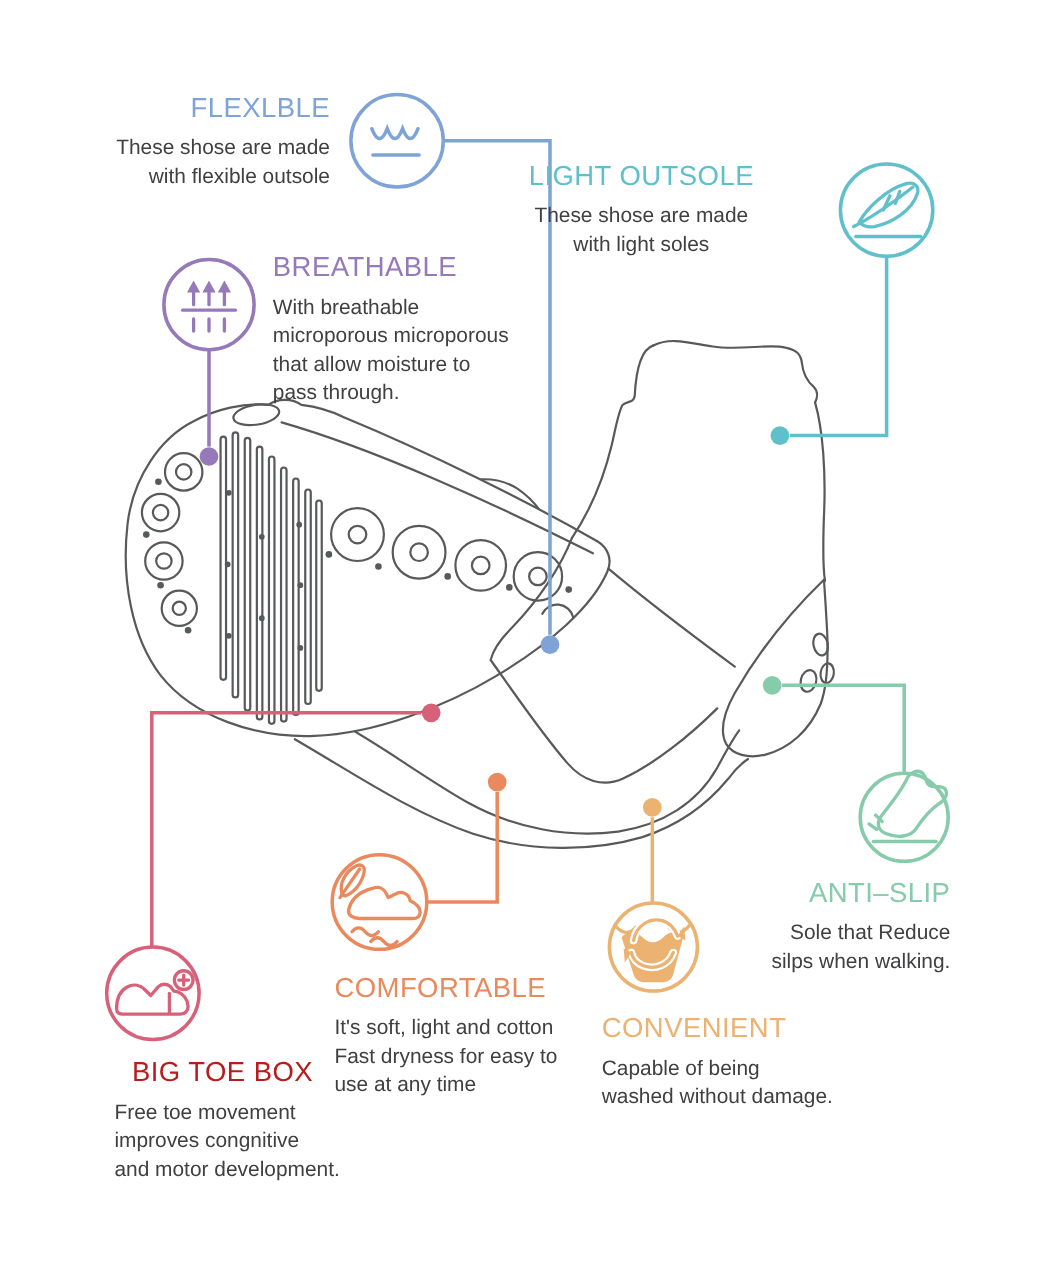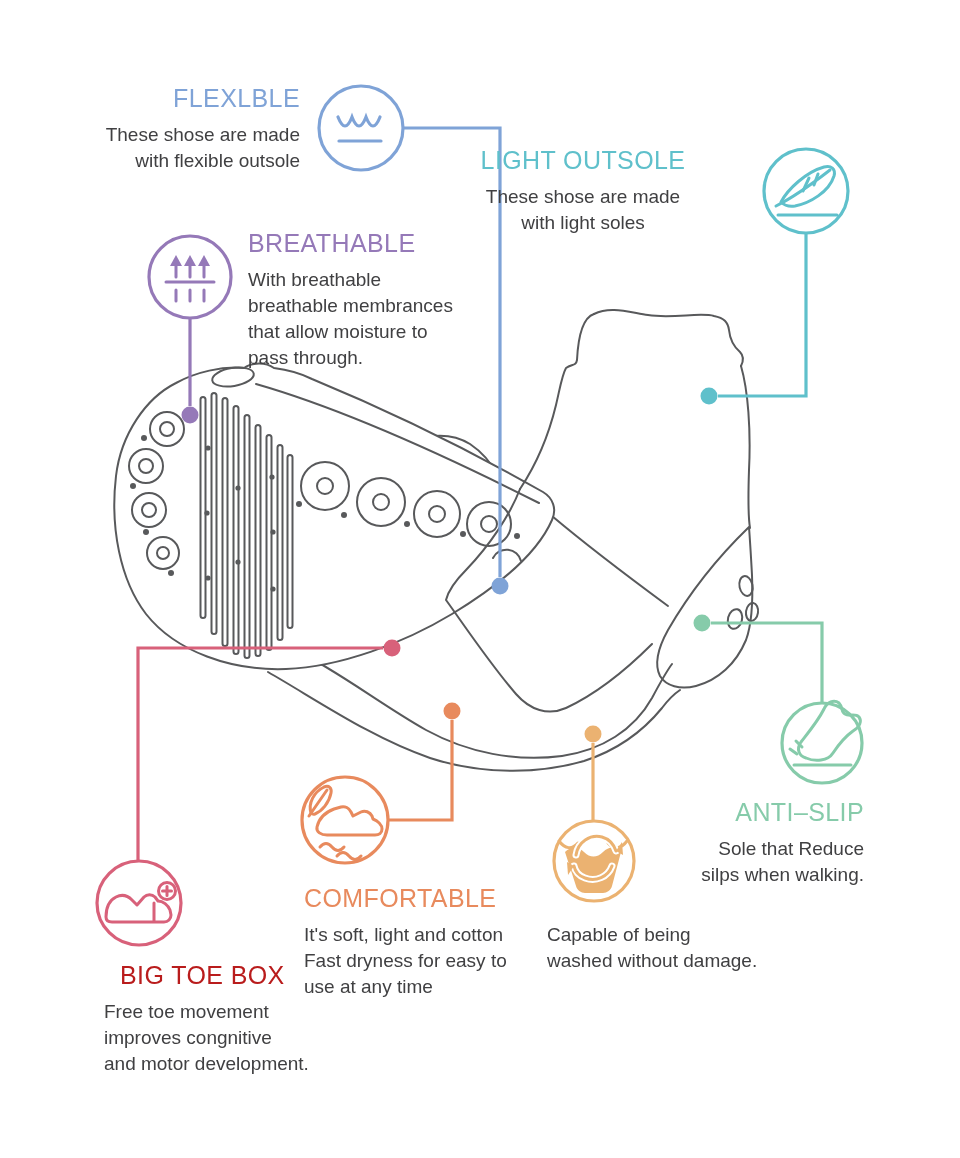--- a/index.html
+++ b/index.html
@@ -217,21 +217,21 @@
     <div>
       <div class="f-line">These shose are made</div>
       <div class="f-line">with light soles</div>
     </div>
   </div>
 
   <div class="feature" id="f-breathable">
     <div class="f-title" style="color: rgb(149, 121, 184);">BREATHABLE</div>
     <div>
       <div class="f-line">With breathable</div>
-      <div class="f-line">breathable membrances</div>
+      <div class="f-line">microporous microporous</div>
       <div class="f-line">that allow moisture to</div>
       <div class="f-line">pass through.</div>
     </div>
   </div>
 
   <div class="feature ta-r" id="f-antislip">
     <div class="f-title" style="color: rgb(134, 203, 170);">ANTI–SLIP</div>
     <div>
       <div class="f-line">Sole that Reduce</div>
       <div class="f-line">silps when walking.</div>
@@ -241,20 +241,21 @@
   <div class="feature" id="f-comfortable">
     <div class="f-title" style="color: rgb(232, 138, 93);">COMFORTABLE</div>
     <div>
       <div class="f-line">It's soft, light and cotton</div>
       <div class="f-line">Fast dryness for easy to</div>
       <div class="f-line">use at any time</div>
     </div>
   </div>
 
   <div class="feature" id="f-convenient">
+    <div class="f-title" style="color: rgb(235, 178, 113);">CONVENIENT</div>
     <div>
       <div class="f-line">Capable of being</div>
       <div class="f-line">washed without damage.</div>
     </div>
   </div>
 
   <div class="feature" id="f-bigtoe">
     <div class="f-title" style="color: #b91c1c; margin-left: 16px;">BIG TOE BOX</div>
     <div>
       <div class="f-line">Free toe movement</div>

